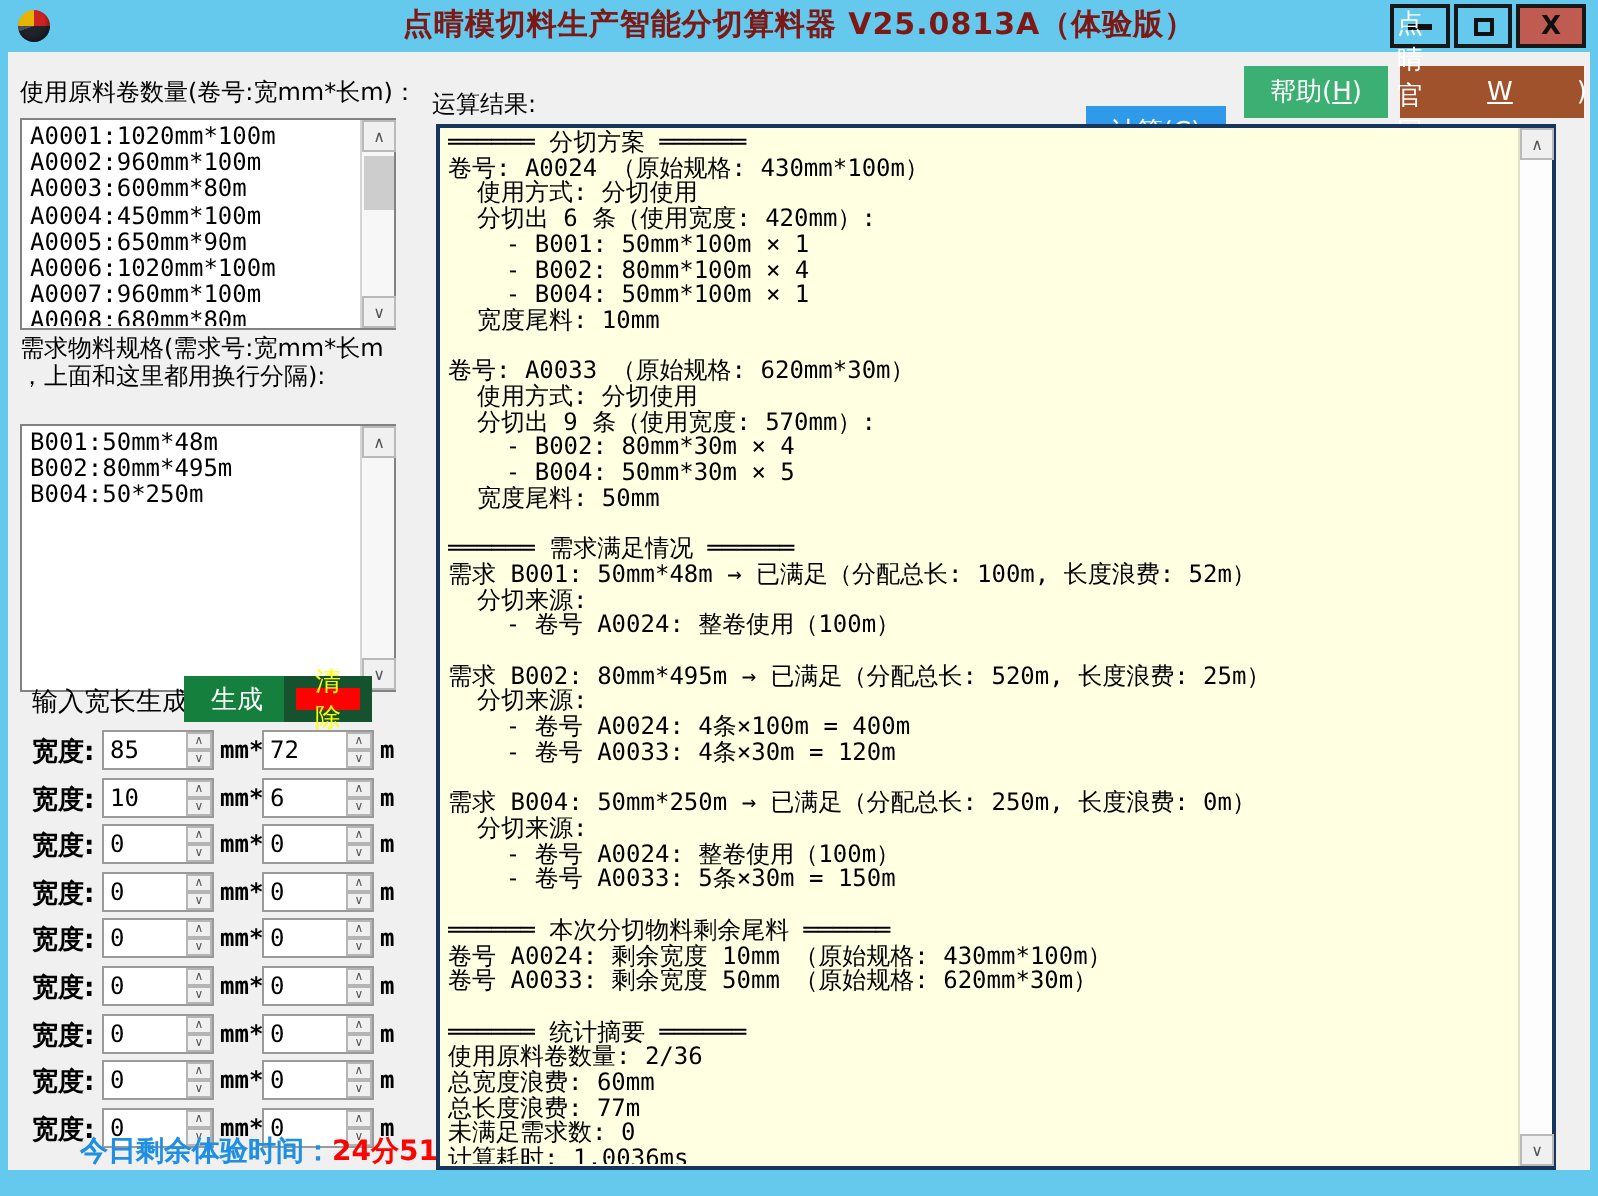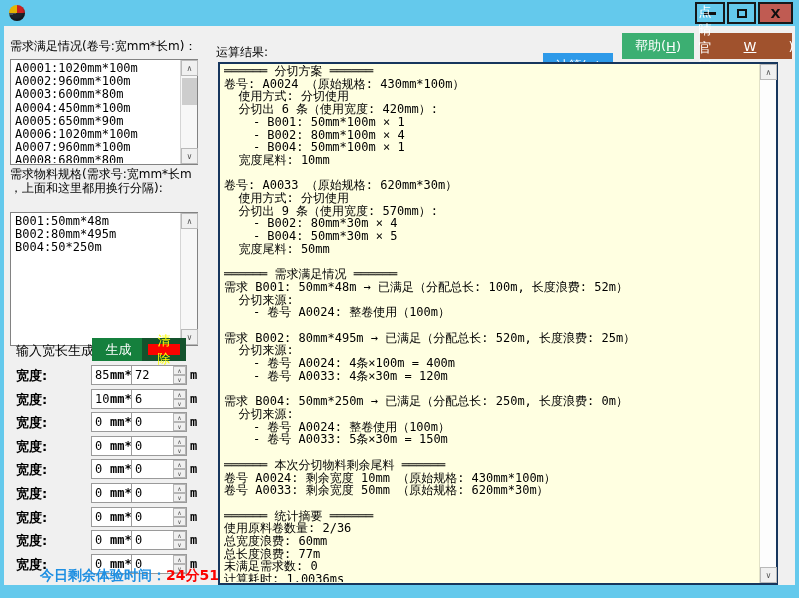--- a/index.html
+++ b/index.html
@@ -41,21 +41,21 @@
   #gen-label{left:12px;top:316px;font-size:13px;}
   .gbtn{position:absolute;top:312px;height:23px;border:none;font-size:13px;cursor:pointer;
     display:flex;align-items:center;justify-content:center;font-family:inherit;}
   #btn-generate{left:88px;width:53px;background:#15803d;color:#ffffff;}
   #btn-clear{left:138px;width:44px;background:#fb0300;color:#ffff00;border:6px solid #14532d;}
   
   #wrows{position:absolute;left:0;top:338px;width:210px;}
   .wrow{position:relative;height:23.6px;}
   .wlabel{position:absolute;left:12px;top:3px;font-size:13px;font-weight:bold;}
   .spin{position:absolute;top:1px;width:56px;height:20px;background:#fff;border:1px solid #9a9a9a;}
-  .spin1{left:47px;margin-left:40px;}.spin2{left:127px;}
+  .spin1{left:47px;}.spin2{left:127px;}
   .spin-val{position:absolute;left:3px;top:2px;font-size:12px;}
   .spin-btns{position:absolute;right:0;top:0;bottom:0;width:13px;display:flex;flex-direction:column;}
   .sb{flex:1;background:#f0f0f0;border:1px solid #b5b5b5;font-size:6px;color:#555;
     display:flex;align-items:center;justify-content:center;cursor:pointer;}
   .unit-mid{position:absolute;left:106px;top:4px;font-size:12px;font-weight:bold;}
   .unit-end{position:absolute;left:186px;top:4px;font-size:12px;font-weight:bold;}
   
   #trial{position:absolute;left:36px;top:541px;font-size:14px;font-weight:bold;}
   #trial .t-label{color:#1e8fe2;}
   #trial .t-time{color:#fb0300;}
@@ -73,34 +73,35 @@
     font-size:12px;line-height:12.7px;white-space:pre;color:#000;}
   #result-box .vscroll{background:#fdfdfd;border-left:1px solid #e2e2c8;}
 </style>
 </head>
 <body>
 
 <div id="window">
 
   <div id="titlebar">
     <div id="app-icon"></div>
+    <div id="title-text">点晴模切料生产智能分切算料器 V25.0813A（体验版）</div>
     <div class="winbtn" id="btn-min">
         <div class="bar"></div>
       </div>
     <div class="winbtn" id="btn-max">
         <div class="box"></div>
       </div>
     <div class="winbtn" id="btn-close">
         <span>X</span>
       </div>
   </div>
 
   <div id="client">
 
-    <div class="lbl" style="left:6px;top:12px;">需求满足情况(卷号:宽mm*长m)：</div>
+    <div class="lbl" style="left:6px;top:12px;">使用原料卷数量(卷号:宽mm*长m)：</div>
     <div class="box3d" style="left:6px;top:33px;width:188px;height:106px;">
       <div class="list-inner mono">
         <div class="list-item">A0001:1020mm*100m</div>
           <div class="list-item">A0002:960mm*100m</div>
           <div class="list-item">A0003:600mm*80m</div>
           <div class="list-item">A0004:450mm*100m</div>
           <div class="list-item">A0005:650mm*90m</div>
           <div class="list-item">A0006:1020mm*100m</div>
           <div class="list-item">A0007:960mm*100m</div>
           <div class="list-item">A0008:680mm*80m</div>

